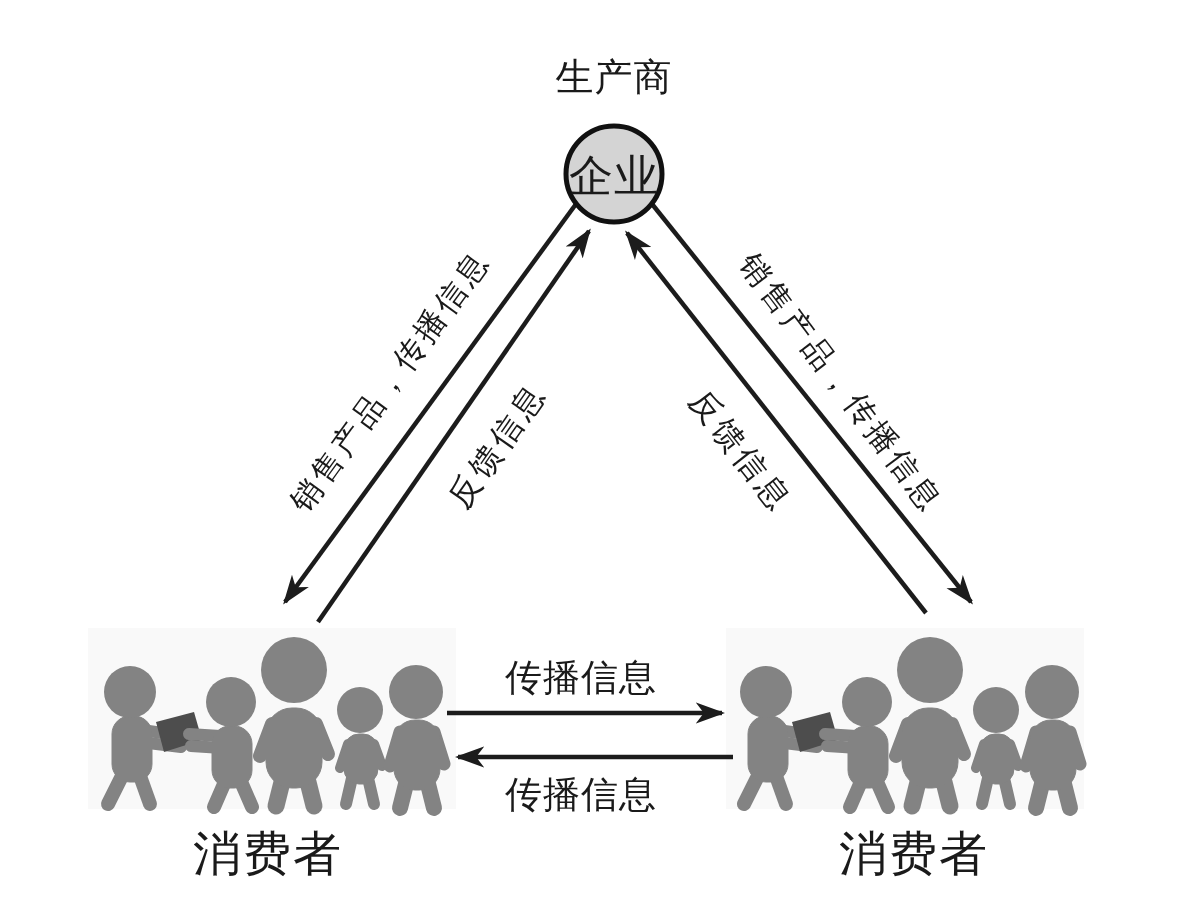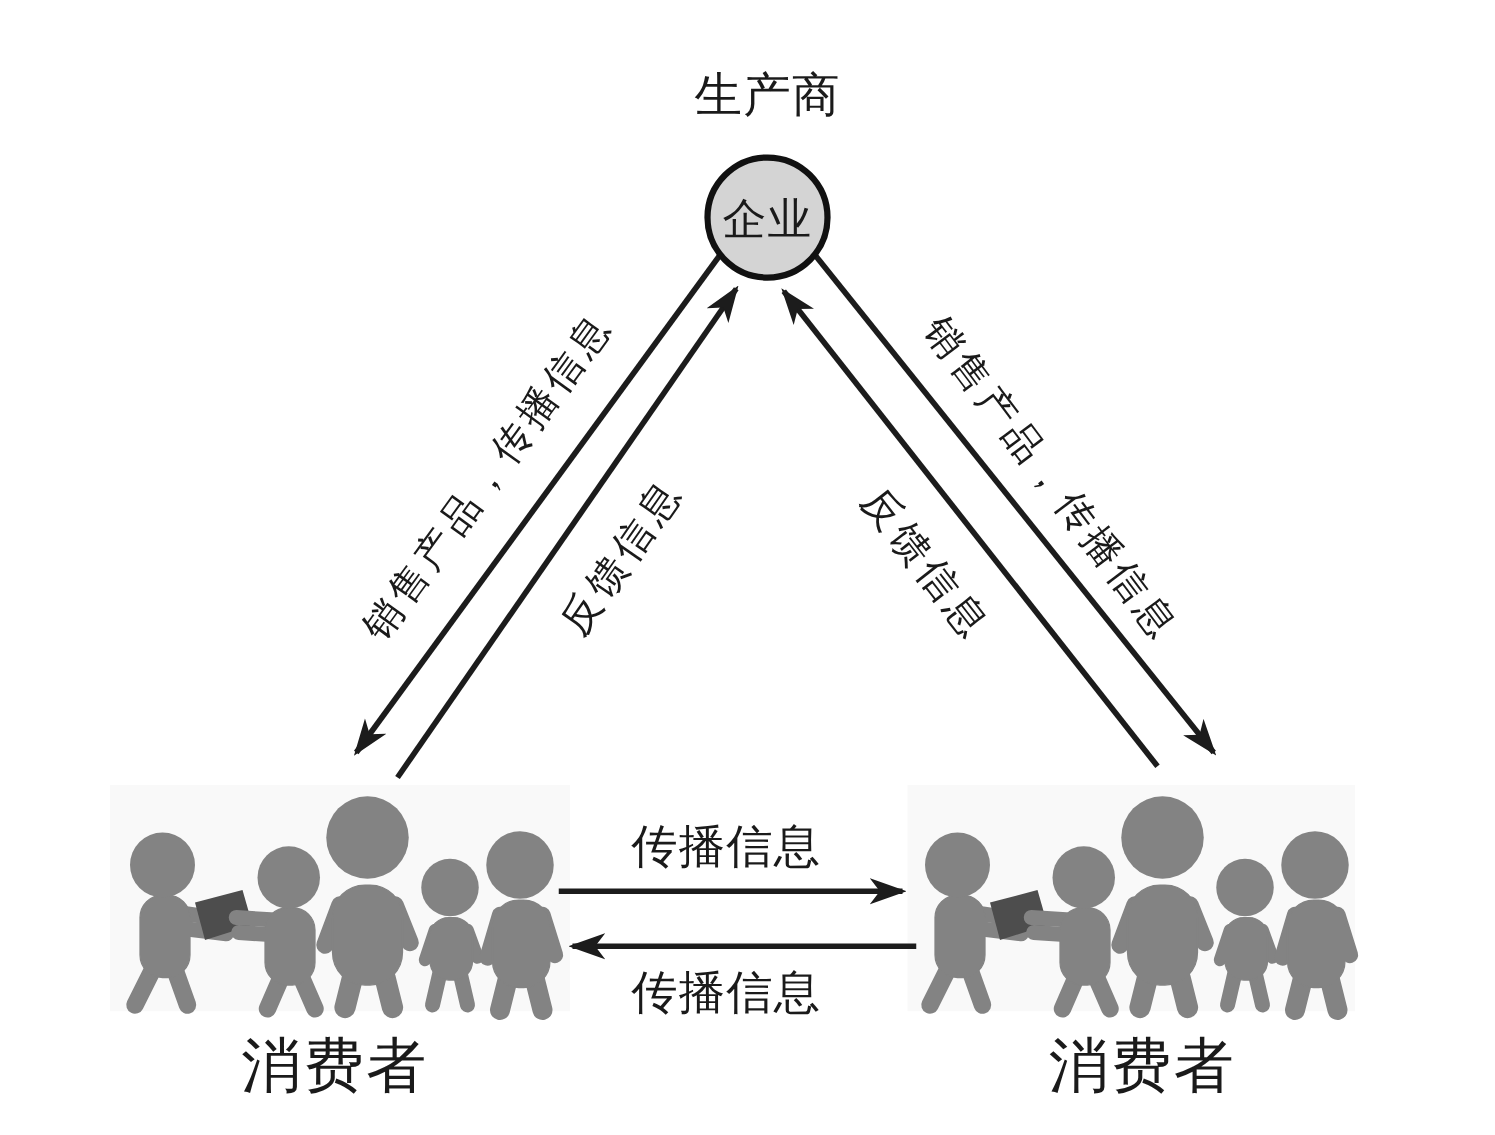--- a/index.html
+++ b/index.html
@@ -20,21 +20,21 @@
   .lbl {
     position: absolute;
     white-space: nowrap;
     color: #1a1a1a;
     transform: translate(-50%, -50%);
     line-height: 1;
     letter-spacing: 1px;
   }
   .lbl.rot { transform-origin: center; }
   .title-top      { left: 614px; top:  77px; font-size: 38px; }
-  .node-label     { left: 614px; top: 176px; font-size: 35px; }
+  .node-label     { left: 614px; top: 176px; font-size: 44px; }
   .edge-lbl-diag  { font-size: 31px; letter-spacing: 4px; }
   .left-sell-lbl      { left: 390px; top: 381px; transform: translate(-50%,-50%) rotate(-54deg); }
   .left-feedback-lbl  { left: 497px; top: 445px; transform: translate(-50%,-50%) rotate(-55deg); font-size: 32px; }
   .right-sell-lbl     { left: 841px; top: 383px; transform: translate(-50%,-50%) rotate(53deg); }
   .right-feedback-lbl { left: 741px; top: 451px; transform: translate(-50%,-50%) rotate(52deg); font-size: 32px; }
   .spread-top-lbl     { left: 581px; top: 677px; font-size: 37px; }
   .spread-bottom-lbl  { left: 581px; top: 794px; font-size: 37px; }
   .consumer-lbl       { font-size: 48px; letter-spacing: 2px; }
   .consumer-left-lbl  { left: 268px; top: 854px; }
   .consumer-right-lbl { left: 914px; top: 854px; }

